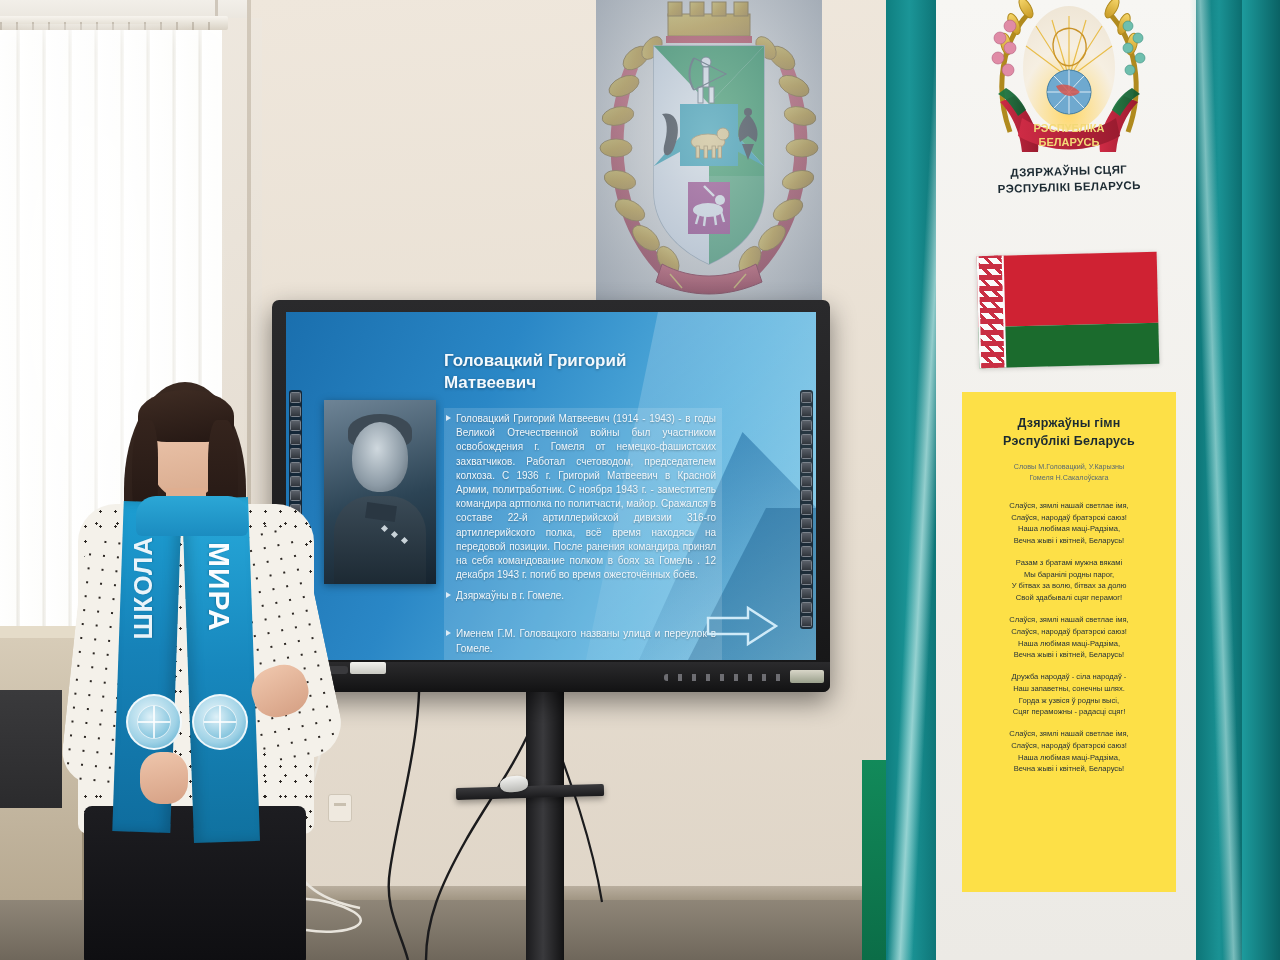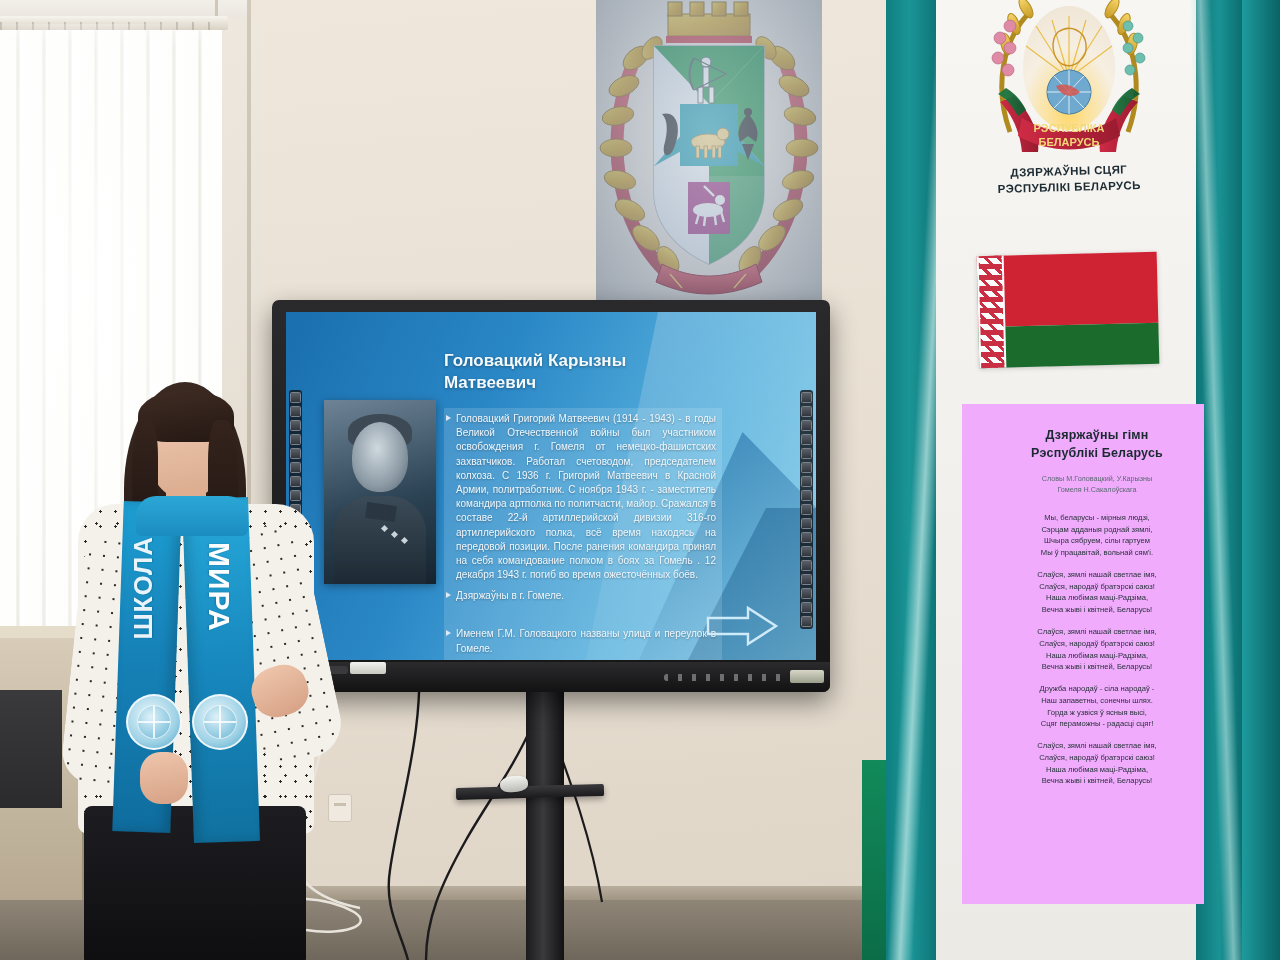--- a/index.html
+++ b/index.html
@@ -85,22 +85,22 @@
     box-shadow:0 1px 5px rgba(0,0,0,.18);transform:rotate(-1.4deg);}
   .flag-red{position:absolute;left:0;top:0;width:100%;height:63%;background:#cf2233;}
   .flag-green{position:absolute;left:0;top:63%;width:100%;height:37%;background:#1b6b2d;}
   .flag-orn{position:absolute;left:0;top:0;width:15%;height:100%;background:#fbfbfb;}
   .flag-orn i{position:absolute;left:8%;top:0;width:84%;height:100%;
     background:
       repeating-linear-gradient(0deg,#c7243a 0 5px,transparent 5px 11px),
       repeating-linear-gradient(45deg,#c7243a 0 3px,transparent 3px 9px);
     opacity:.95;}
 
-  .anthem-card{position:absolute;left:10px;top:412px;width:214px;height:500px;
-    background:#f0abfc;padding-left:28px;}
+  .anthem-card{position:absolute;left:10px;top:400px;width:214px;height:500px;
+    background:#fde047;}
   .anthem-title{text-align:center;font-size:12.5px;font-weight:bold;color:#1b2a31;
     line-height:1.45;margin-top:22px;letter-spacing:.2px;}
   .anthem-credit{text-align:center;font-size:7.2px;color:#5a6a72;line-height:1.5;margin-top:12px;}
   .anthem-body{margin-top:16px;padding:0 10px;}
   .verse{font-size:7.6px;color:#263238;line-height:1.55;text-align:center;margin-bottom:10px;
     white-space:pre-line;}
 
   
   .display{position:absolute;left:272px;top:300px;width:558px;height:392px;
     background:linear-gradient(180deg,#2a2a2c,#161617);border-radius:7px;
@@ -476,56 +476,56 @@
     <div class="anthem-card">
       <div class="anthem-title">
         <div>Дзяржаўны гімн</div>
         <div>Рэспублікі Беларусь</div>
       </div>
       <div class="anthem-credit">
         <div>Словы М.Головацкий, У.Карызны</div>
         <div>Гомеля Н.Сакалоўскага</div>
       </div>
       <div class="anthem-body">
-        <div class="verse">Мы, беларусы - мірныя людзі,
-Сэрцам адданыя роднай зямлі,
-Шчыра сябруем, сілы гартуем
-Мы ў працавітай, вольнай сям'і.</div>
         <div class="verse">Слаўся, зямлі нашай светлае імя,
 Слаўся, народаў братэрскі саюз!
 Наша любімая маці-Радзіма,
 Вечна жыві і квітней, Беларусь!</div>
+        <div class="verse">Разам з братамі мужна вякамі
+Мы баранілі родны парог,
+У бітвах за волю, бітвах за долю
+Свой здабывалі сцяг перамог!</div>
         <div class="verse">Слаўся, зямлі нашай светлае імя,
 Слаўся, народаў братэрскі саюз!
 Наша любімая маці-Радзіма,
 Вечна жыві і квітней, Беларусь!</div>
         <div class="verse">Дружба народаў - сіла народаў -
 Наш запаветны, сонечны шлях.
-Горда ж узвіся ў ясныя высі,
+Горда ж узвіся ў родны высі,
 Сцяг пераможны - радасці сцяг!</div>
         <div class="verse">Слаўся, зямлі нашай светлае імя,
 Слаўся, народаў братэрскі саюз!
 Наша любімая маці-Радзіма,
 Вечна жыві і квітней, Беларусь!</div>
       </div>
     </div>
   </div>
 
   <div class="stand-col"></div>
   <div class="shelf"></div>
   <div class="mouse"></div>
 
   <div class="display">
     <div class="screen">
       <div class="slide">
         <div class="slide-shape-a"></div>
         <div class="slide-shape-b"></div>
         <div class="slide-shape-c"></div>
 
-        <div class="slide-title">Головацкий Карызны Матвеевич</div>
+        <div class="slide-title">Головацкий Григорий Матвеевич</div>
 
         <div class="photo">
           <div class="hair"></div>
           <div class="head"></div>
           <div class="torso"></div>
           <div class="collar"></div>
           <div class="pip" style="left:58px;top:126px"></div>
           <div class="pip" style="left:68px;top:132px"></div>
           <div class="pip" style="left:78px;top:138px"></div>
         </div>

